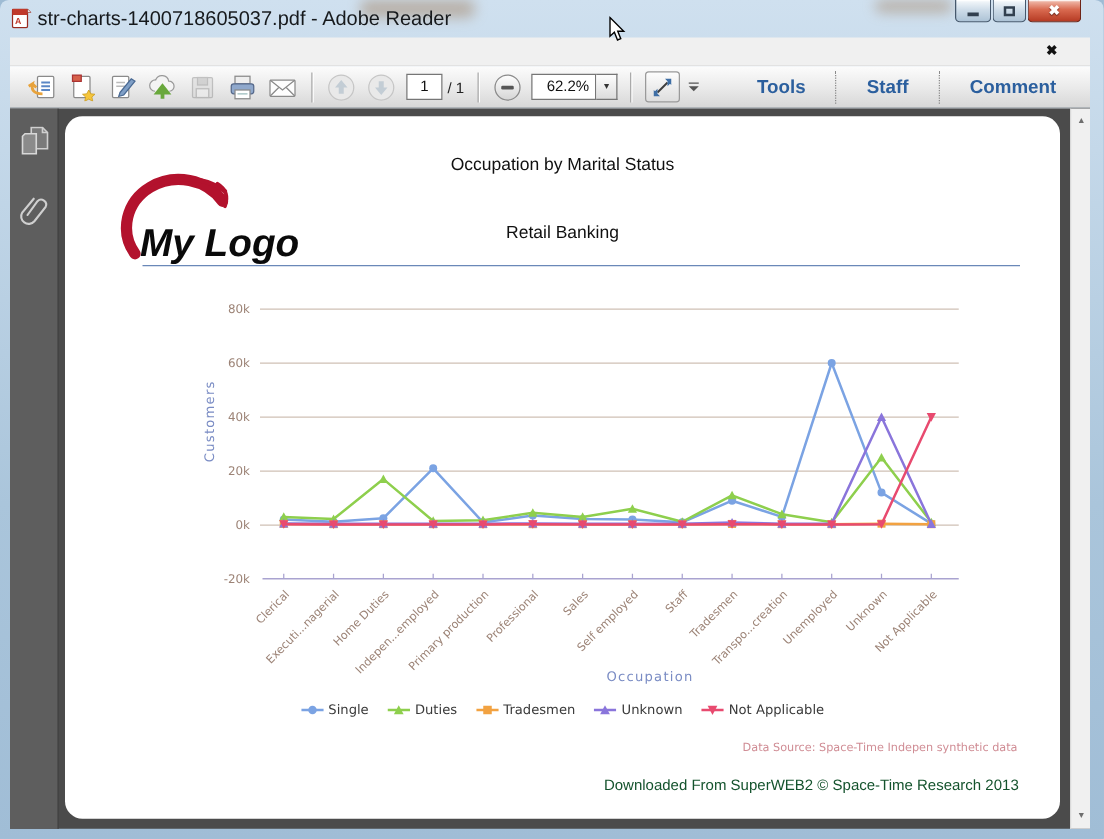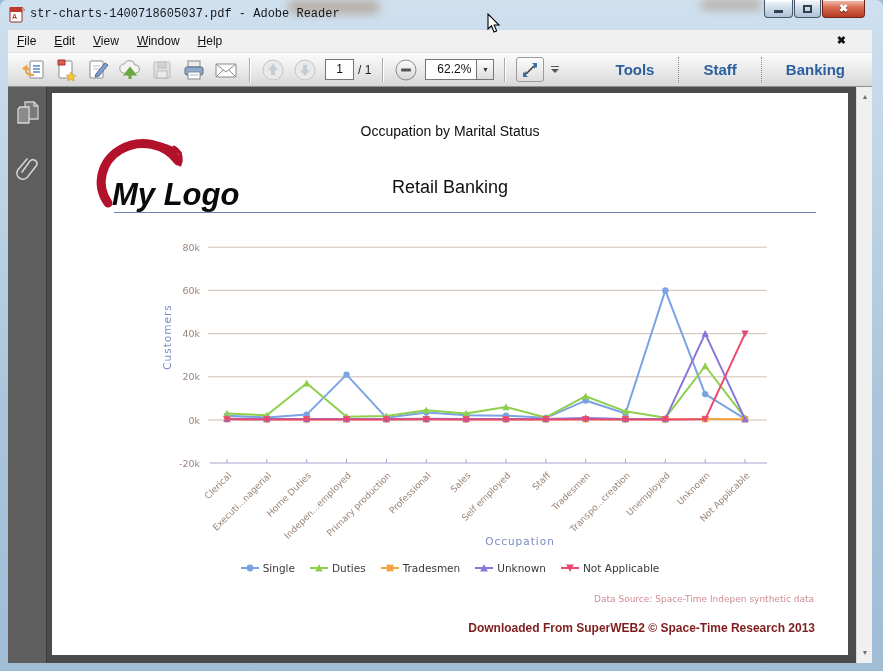--- a/index.html
+++ b/index.html
@@ -10,21 +10,21 @@
     border-radius:7px 7px 0 0; overflow:hidden;
     background:linear-gradient(#cfe0ef,#aac5db 60%,#a0bdd6); }
 
   
   .titlebar { position:absolute; left:0; top:0; width:883px; height:30px; }
   .tb-blur { position:absolute; top:0; height:14px; filter:blur(5px);
     background:#a5876a; opacity:.55; border-radius:6px; }
   .tb-blur.b1 { left:288px; width:92px; }
   .tb-blur.b2 { left:700px; width:62px; height:10px; }
   .pdficon { position:absolute; left:9px; top:7px; width:16px; height:16px; }
-  .win-title { position:absolute; left:30px; top:7px; font-size:12px; color:#16191c;font-family:Liberation Mono, monospace; }
+  .win-title { position:absolute; left:30px; top:7px; font-size:16px; color:#16191c; }
   .winbtns { position:absolute; right:18px; top:0; display:flex; }
   .winbtn { height:18px; border:1px solid #46586c; border-top:none;
     border-radius:0 0 4px 4px; margin-left:1px; display:flex;
     align-items:center; justify-content:center;
     background:linear-gradient(#f7fafc,#cfdde9 45%,#adc3d6);
     box-shadow:inset 0 1px 0 rgba(255,255,255,.8); }
   .winbtn.min { width:29px; } .winbtn.max { width:27px; }
   .winbtn.close { width:43px;
     background:linear-gradient(#f2c2b4,#d96a50 45%,#b63b24);
     border-color:#6e2417; }
@@ -73,44 +73,44 @@
   .panelbtn { font-size:15px; font-weight:bold; color:#2b5f9e; padding:0 17px; }
 
   
   .content { position:absolute; left:8px; top:87px; width:864px; height:576px;
     background:#4b4b4b; }
   .sidebar { position:absolute; left:0; top:0; width:39px; height:576px;
     background:#5e5e5e; border-right:1px solid #3c3c3c; }
   .side-ic { width:39px; height:34px; display:flex; align-items:center;
     justify-content:center; }
   .page { position:absolute; left:44px; top:6px; width:796px; height:562px;
-    background:#fff; }
+    background:#fff;border-radius:14px; }
   .scrollbar { position:absolute; right:0; top:0; width:16px; height:576px;
     background:#f0f0f0; border-left:1px solid #d9d9d9; }
   .scroll-arrow { position:absolute; left:0; width:16px; height:16px;
     font-size:7px; color:#6e6e6e; text-align:center; line-height:16px; }
   .scroll-arrow.up { top:2px; } .scroll-arrow.down { bottom:2px; }
 
   
   .doc-title { position:absolute; top:30px; left:0; width:100%;
     text-align:center; font-size:14px; color:#101010; }
   .doc-subtitle { position:absolute; top:84px; left:0; width:100%;
-    text-align:center; font-size:18px; color:#101010; }
+    text-align:center; font-size:14px; color:#101010; }
   .logo { position:absolute; left:34px; top:40px; }
   .doc-hr { position:absolute; left:62px; top:119px; width:702px; height:1px;
     background:#6a88b8; }
   #chart-svg { position:absolute; left:100px; top:140px; }
   .legend { position:absolute; top:469px; left:0; width:100%;
     display:flex; justify-content:center; gap:15px; list-style:none;
     font-family:"DejaVu Sans", sans-serif; font-size:10.5px; color:#3a3a3a; }
   .legend li { display:flex; align-items:center; gap:4px;justify-content:center; }
   .datasource { position:absolute; top:501px; right:34px; font-size:9px;
     color:#d08d95; font-family:"DejaVu Sans", sans-serif; }
   .doc-footer { position:absolute; top:528px; right:33px; font-size:12px;
-    font-weight:bold; color:#7f1d1d; }
+    font-weight:normal; color:#14532d; }
 
   .cursor { position:absolute; left:487px; top:13px; pointer-events:none; z-index:99; }
 </style>
 </head>
 <body>
 
 <div class="window">
 
   <div class="titlebar">
     <div class="tb-blur b1"></div>
@@ -129,27 +129,20 @@
       <div class="winbtn max">
           <div class="glyph-max"></div>
         </div>
       <div class="winbtn close">
           <span class="glyph-close">✖</span>
         </div>
     </div>
   </div>
 
   <div class="menubar">
-    <div id="menu-list" style="display:flex;">
-        <div class="mitem"><u>F</u>ile</div>
-        <div class="mitem"><u>E</u>dit</div>
-        <div class="mitem"><u>V</u>iew</div>
-        <div class="mitem"><u>W</u>indow</div>
-        <div class="mitem"><u>H</u>elp</div>
-      </div>
     <span class="menu-close">✖</span>
   </div>
 
   <div class="toolbar">
     <div class="tbtn">
       <svg width="24" height="22" viewBox="0 0 24 22">
         <rect x="8" y="2" width="13" height="17" rx="1" fill="#fff" stroke="#8a8a8a"></rect>
         <line x1="11" y1="7" x2="18" y2="7" stroke="#5b87c5" stroke-width="1.5"></line>
         <line x1="11" y1="10" x2="18" y2="10" stroke="#5b87c5" stroke-width="1.5"></line>
         <line x1="11" y1="13" x2="18" y2="13" stroke="#5b87c5" stroke-width="1.5"></line>
@@ -243,21 +236,21 @@
     </div>
     <div class="morebtn">
       <div class="bar"></div>
         <div class="tri"></div>
     </div>
     <div class="rightgroup">
       <span class="panelbtn">Tools</span>
       <div class="tsep dotted" style="height:26px;"></div>
       <span class="panelbtn">Staff</span>
       <div class="tsep dotted" style="height:26px;"></div>
-      <span class="panelbtn">Banking</span>
+      <span class="panelbtn">Comment</span>
     </div>
   </div>
 
   <div class="content">
     <div class="sidebar">
       <div class="side-ic" style="margin-top:10px;">
         <svg width="24" height="26" viewBox="0 0 24 26">
           <path d="M9 1 h9 l4 4 v13 h-13 z" fill="#7a7a7a" stroke="#cfcfcf" stroke-width="1.3"></path>
           <path d="M18 1 l0 4 4 0" fill="none" stroke="#cfcfcf" stroke-width="1.3"></path>
           <path d="M4 6 h9 v16 h-11 v-14 z" fill="#8b8b8b" stroke="#d8d8d8" stroke-width="1.3"></path>

